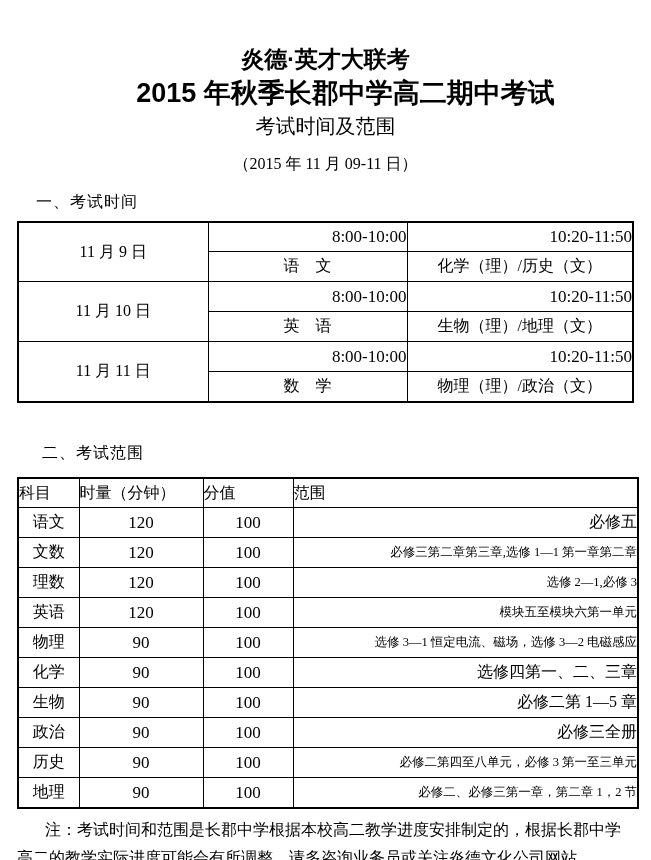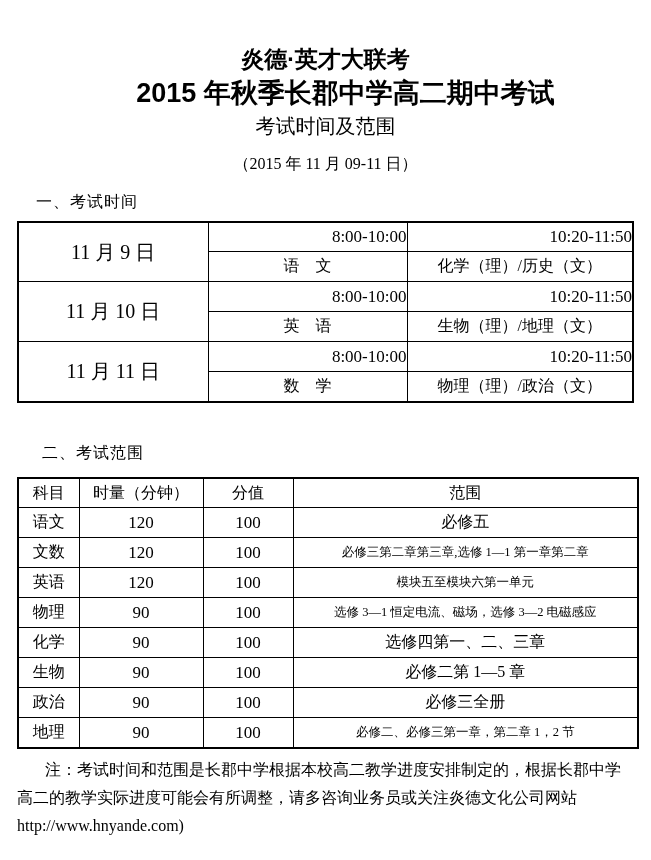--- a/index.html
+++ b/index.html
@@ -59,29 +59,29 @@
   }
   td, th {
     border: 1px solid #000;
     vertical-align: middle;
     font-weight: normal;
     overflow: hidden;
     white-space: nowrap;
   }
   .t1 { margin-top: 8px; width: 615px; }
   .t1 td { height: 30px; text-align: center; font-size: 16px; }
-  .t1 td.date-cell { font-size: 20px; text-align: center; }
+  .t1 td.date-cell { font-size: 16px; text-align: center; }
   .t1 td.time-cell { font-size: 17px; text-align: right; }
   .t1 td.subject-cell { font-size: 16px; }
   .t2 { margin-top: 13px; width: 620px; }
-  .t2 th { height: 30px; text-align: center; font-size: 16px; }
+  .t2 th { height: 30px; text-align: left; font-size: 16px; }
   .t2 td { height: 30px; }
   .t2 td.subj-cell { text-align: center; font-size: 16px; }
   .t2 td.num-cell { text-align: center; font-size: 17px; }
-  .t2 td.scope-cell { text-align: center; }
+  .t2 td.scope-cell { text-align: right; }
   .t2 td.scope-lg { font-size: 16px; }
   .t2 td.scope-sm { font-size: 12.5px; }
   
   .note {
     margin: 7px 14px 0 17px;
     font-size: 16px;
     line-height: 28px;
   }
   .note .indent { padding-left: 28px; }
 </style>
@@ -154,20 +154,26 @@
       <td class="num-cell">100</td>
       <td class="scope-cell scope-lg">必修五</td>
     </tr>
     <tr>
       <td class="subj-cell">文数</td>
       <td class="num-cell">120</td>
       <td class="num-cell">100</td>
       <td class="scope-cell scope-sm">必修三第二章第三章,选修 1—1 第一章第二章</td>
     </tr>
     <tr>
+      <td class="subj-cell">理数</td>
+      <td class="num-cell">120</td>
+      <td class="num-cell">100</td>
+      <td class="scope-cell scope-sm">选修 2—1,必修 3</td>
+    </tr>
+    <tr>
       <td class="subj-cell">英语</td>
       <td class="num-cell">120</td>
       <td class="num-cell">100</td>
       <td class="scope-cell scope-sm">模块五至模块六第一单元</td>
     </tr>
     <tr>
       <td class="subj-cell">物理</td>
       <td class="num-cell">90</td>
       <td class="num-cell">100</td>
       <td class="scope-cell scope-sm">选修 3—1 恒定电流、磁场，选修 3—2 电磁感应</td>
@@ -182,20 +188,26 @@
       <td class="subj-cell">生物</td>
       <td class="num-cell">90</td>
       <td class="num-cell">100</td>
       <td class="scope-cell scope-lg">必修二第 1—5 章</td>
     </tr>
     <tr>
       <td class="subj-cell">政治</td>
       <td class="num-cell">90</td>
       <td class="num-cell">100</td>
       <td class="scope-cell scope-lg">必修三全册</td>
+    </tr>
+    <tr>
+      <td class="subj-cell">历史</td>
+      <td class="num-cell">90</td>
+      <td class="num-cell">100</td>
+      <td class="scope-cell scope-sm">必修二第四至八单元，必修 3 第一至三单元</td>
     </tr>
     <tr>
       <td class="subj-cell">地理</td>
       <td class="num-cell">90</td>
       <td class="num-cell">100</td>
       <td class="scope-cell scope-sm">必修二、必修三第一章，第二章 1，2 节</td>
     </tr>
   </tbody>
 </table>
 

